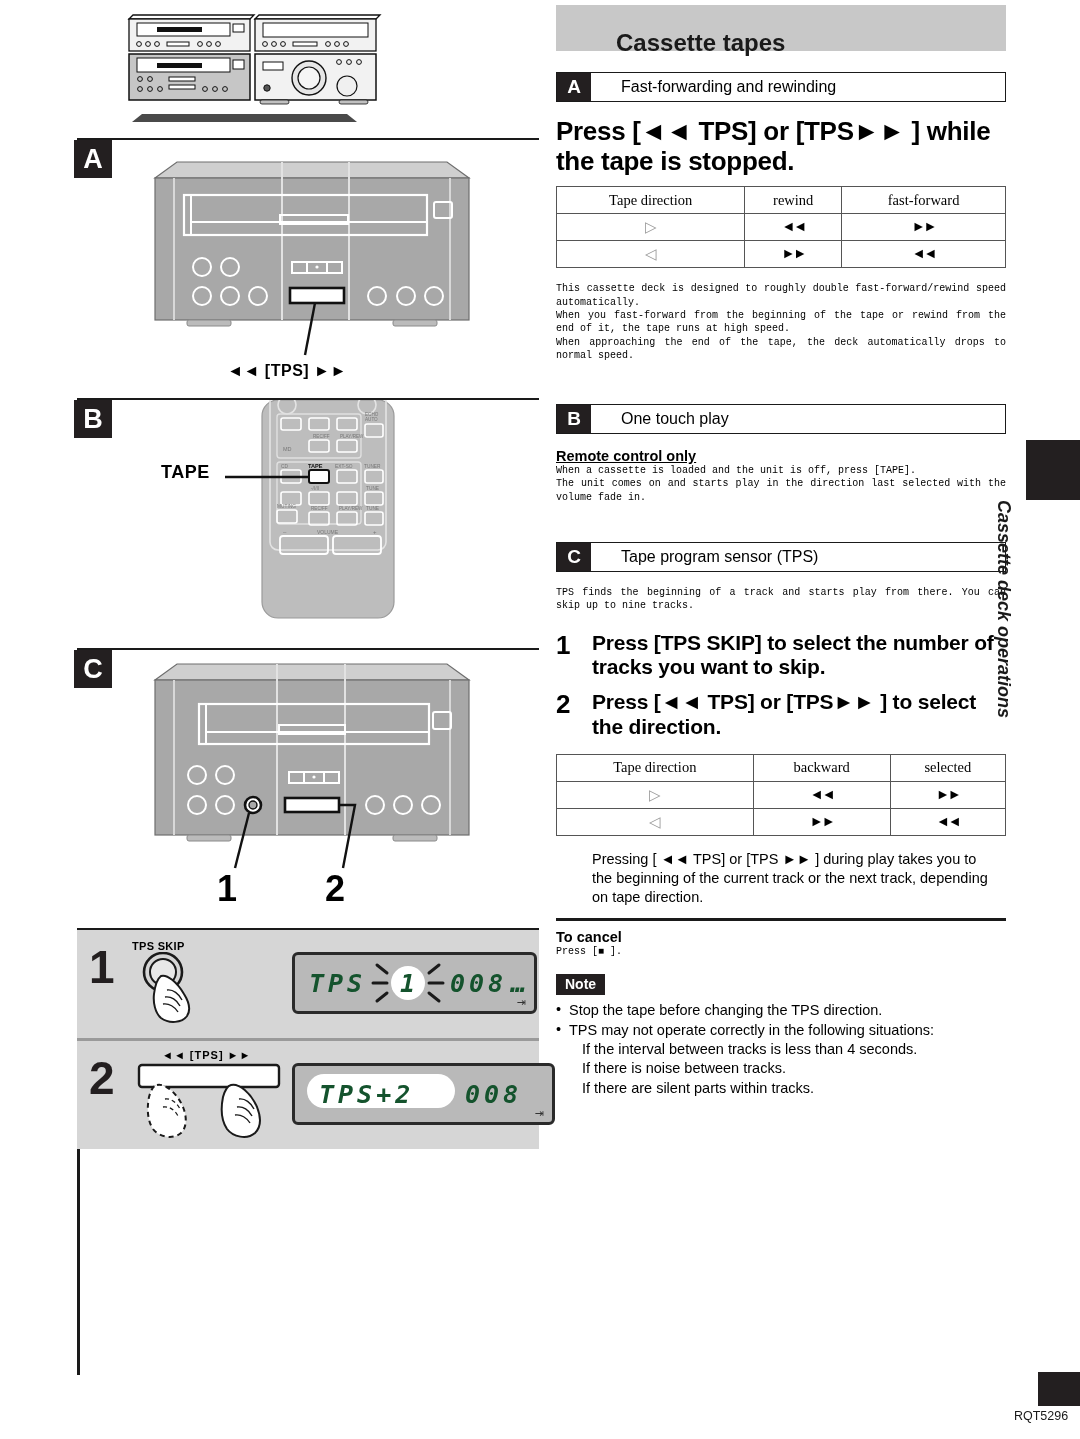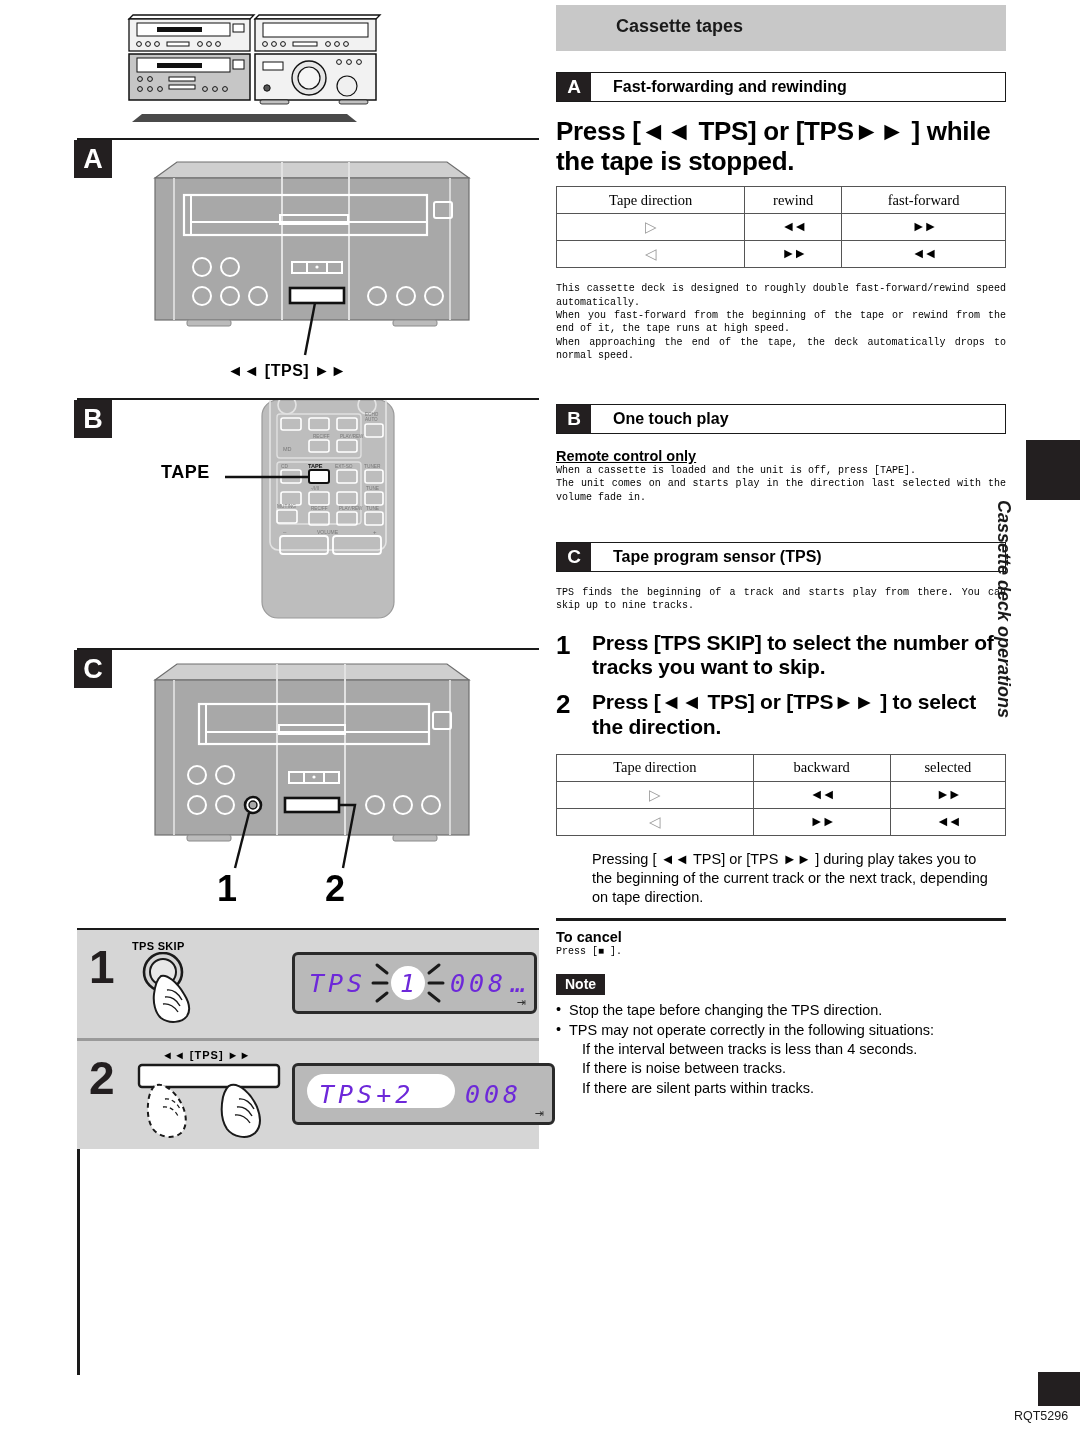--- a/index.html
+++ b/index.html
@@ -40,44 +40,44 @@
   }
   .mini-label{
     position:absolute;font-size:11px;font-weight:bold;letter-spacing:.3px;
   }
   .lcd{
     position:absolute;border:3px solid #2a2a2a;border-radius:6px;background:#b9b9b9;
     box-sizing:border-box;
   }
   .lcd-text{
     position:absolute;font-family:"DejaVu Sans Mono",monospace;font-style:italic;
-    font-weight:normal;color:#6d28d9;letter-spacing:4px;
+    font-weight:bold;color:#14532d;letter-spacing:4px;
   }
   .lcd-corner{position:absolute;right:8px;bottom:2px;font-size:11px;color:#333;}
 
   
   .right-col{position:absolute;left:556px;top:0;width:450px;}
 
   .chapter-bar{
     position:absolute;left:556px;top:5px;width:450px;height:46px;background:#c8c8c8;
   }
   .chapter-bar span{
-    position:absolute;left:60px;top:11px;font-size:18px;font-weight:bold;color:#1a1a1a;
+    position:absolute;left:60px;top:24px;font-size:24px;font-weight:bold;color:#1a1a1a;
   }
 
   .sec-head{
     display:flex;align-items:stretch;border:1.5px solid #1a1a1a;height:30px;
     margin-bottom:14px;box-sizing:border-box;
   }
   .sec-head .tag{
     width:34px;background:#231f20;color:#fff;font-weight:bold;font-size:19px;
     display:flex;align-items:center;justify-content:center;flex:0 0 34px;
   }
   .sec-head .txt{
-    flex:1;display:flex;align-items:center;padding-left:22px;font-weight:bold;font-size:16px;
+    flex:1;display:flex;align-items:center;padding-left:30px;font-weight:normal;font-size:16px;
   }
 
   h2.big{
     margin:0 0 10px 0;font-size:26px;font-weight:bold;line-height:1.16;letter-spacing:-.3px;
   }
 
   table.dirtab{
     border-collapse:collapse;width:100%;margin:0 0 14px 0;font-size:14.5px;
   }
   table.dirtab td{

